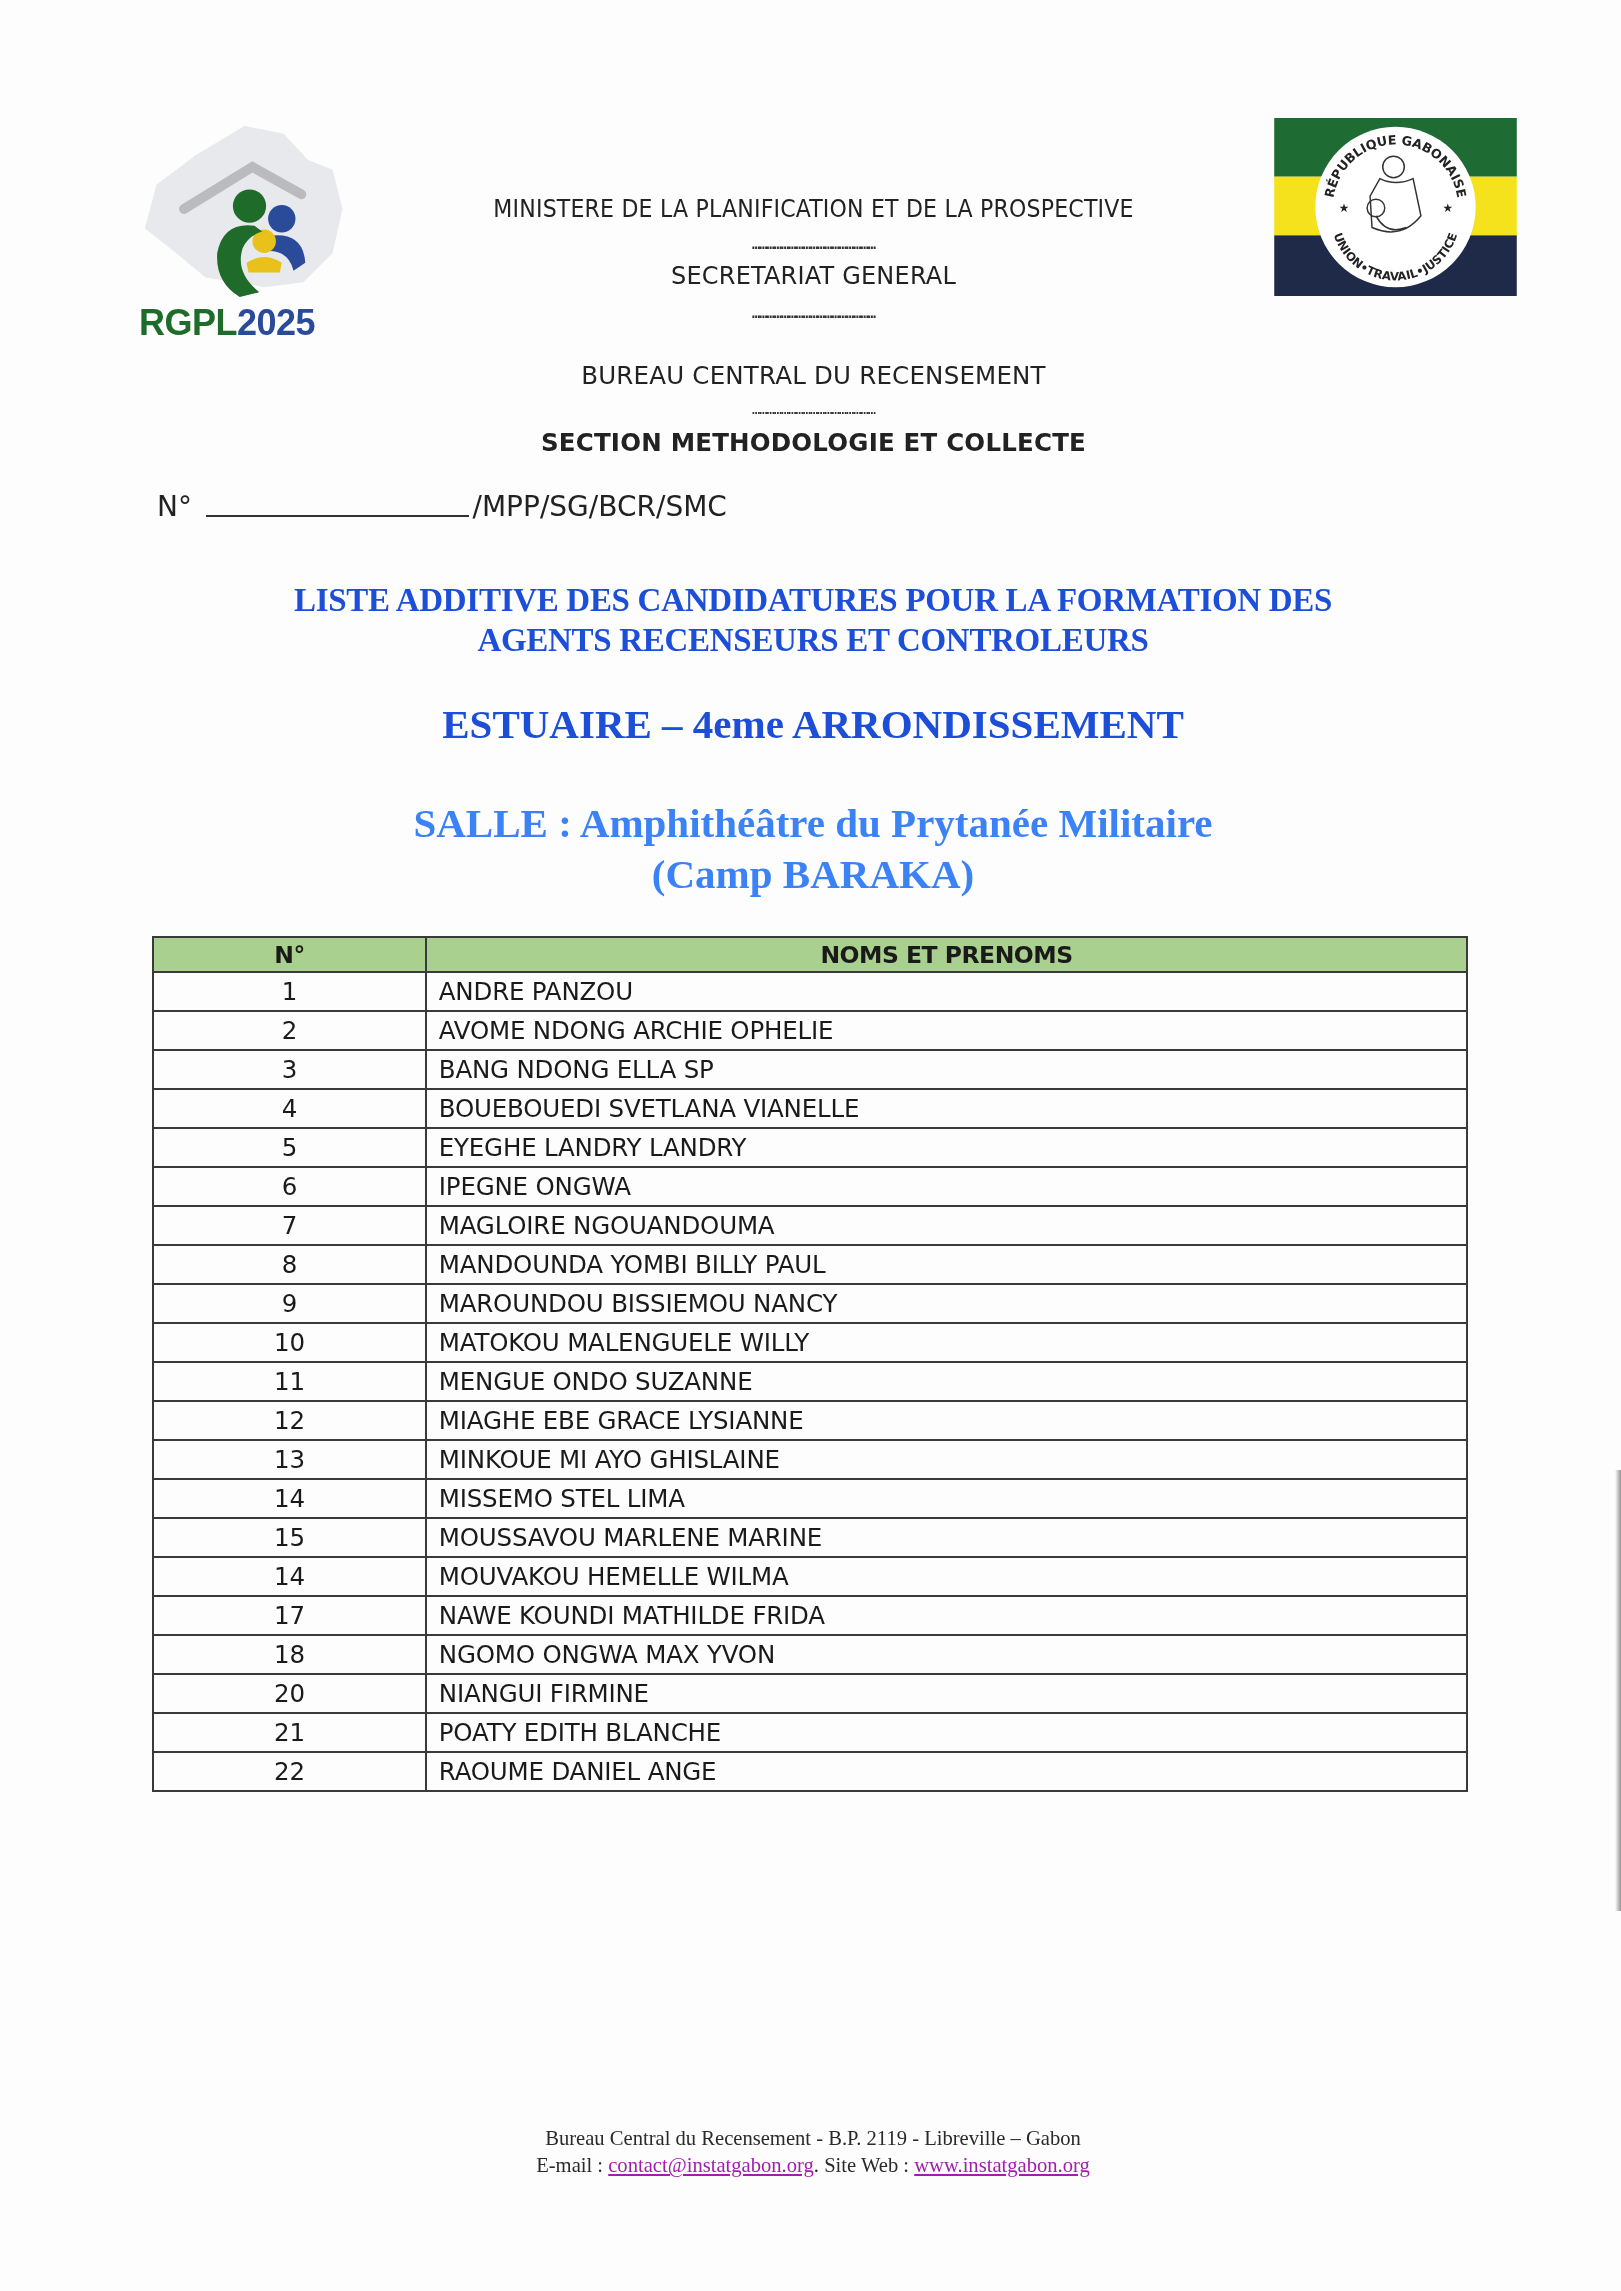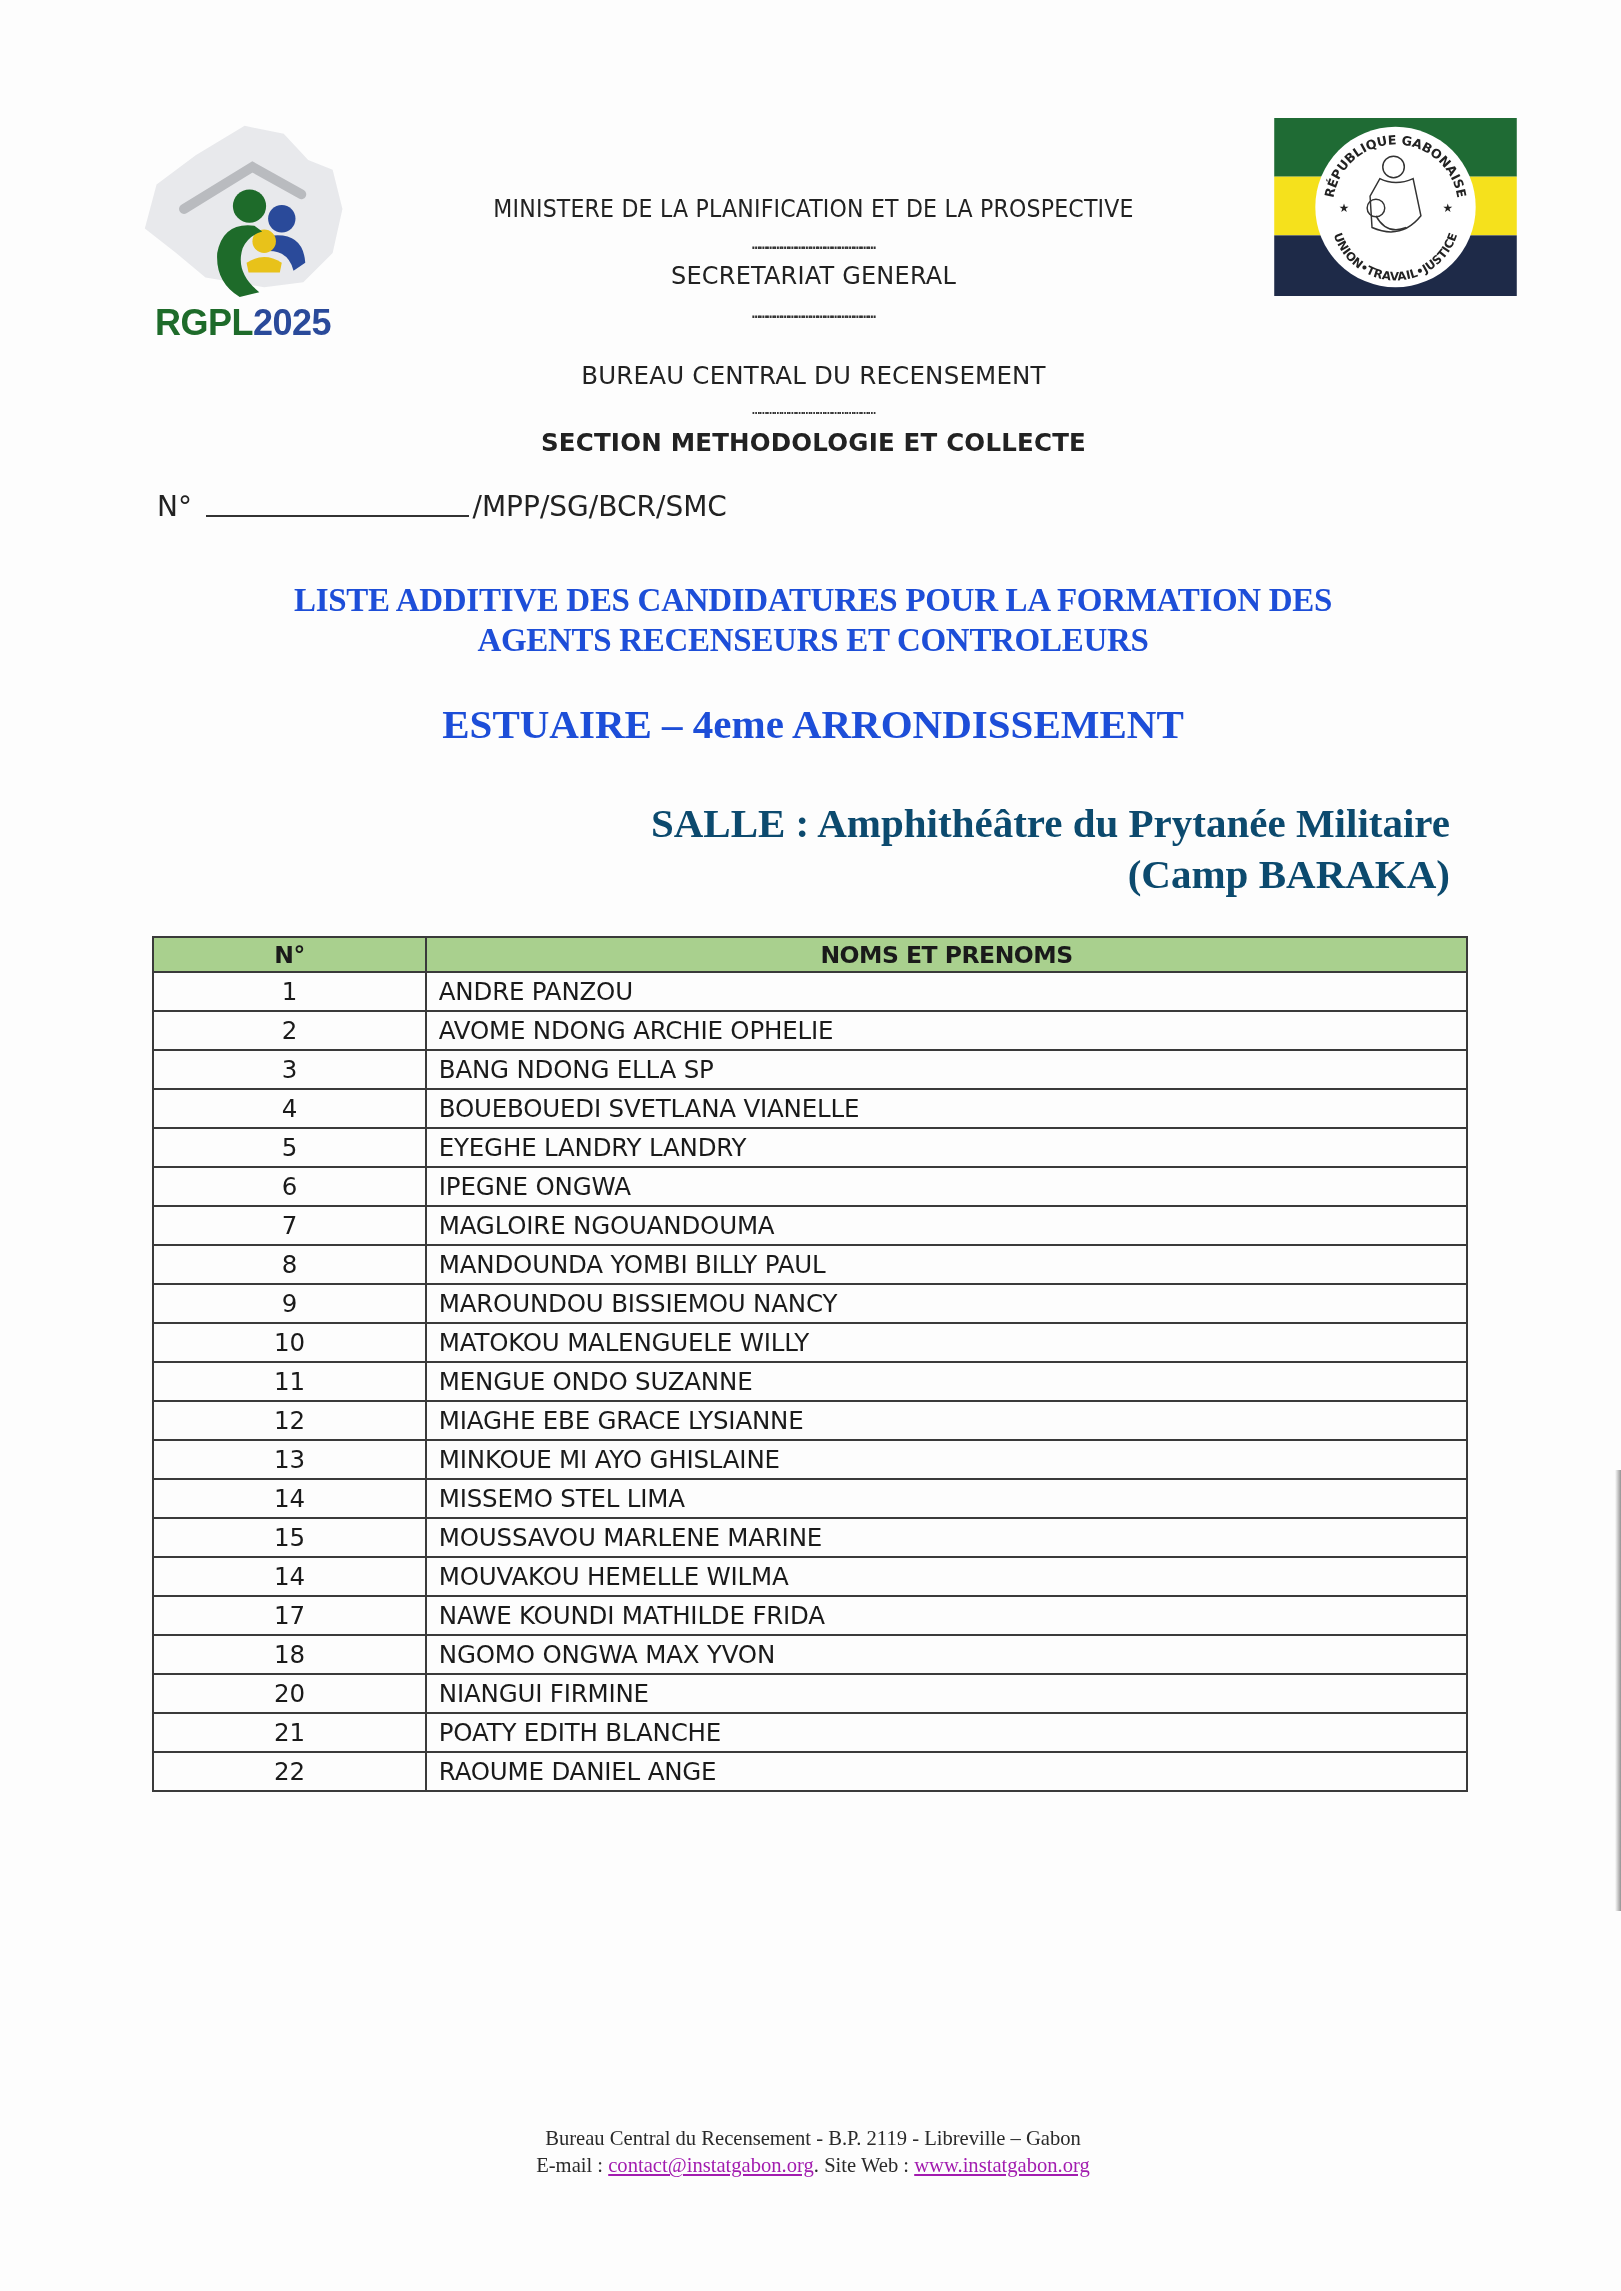--- a/index.html
+++ b/index.html
@@ -5,21 +5,21 @@
     html, body { margin: 0; padding: 0; background: #ffffff; }
     body { width: 1621px; height: 2292px; position: relative; overflow: hidden; color: #1a1a1a; }
     .page { position: absolute; inset: 0; background: #fdfdfd; }
     .scan-edge { position: absolute; right: 0; top: 1470px; width: 5.9px; height: 441px;
       background: linear-gradient(to right, rgba(0,0,0,0), rgba(60,60,60,0.55)); }
 
     
     .rgpl-logo { position: absolute; left: 137px; top: 116px; width: 225px; height: 235px; }
     .rgpl-mark { position: absolute; left: 0; top: 0; width: 225px; height: 186px; }
     .rgpl-text { position: absolute; left: 2px; top: 186px; font-family: "Liberation Sans", sans-serif;
-      font-weight: bold; font-size: 36px; letter-spacing: -0.5px; margin-left: 16px; }
+      font-weight: bold; font-size: 36px; letter-spacing: -0.5px; }
     .rgpl-text .g { color: #1e6b2a; }
     .rgpl-text .b { color: #2a4a9a; }
 
     .gabon-emblem { position: absolute; left: 1274px; top: 118px; width: 243px; height: 178px; }
 
     
     .hdr { position: absolute; left: 431px; width: 765px; text-align: center;
       font-family: "DejaVu Sans", sans-serif; color: #222; letter-spacing: 0.2px; margin-top: 40px; }
     .hdr-min { top: 154px; font-size: 24.5px; font-stretch: condensed; }
     .hdr-dots { font-family: "DejaVu Sans Mono", monospace; font-size: 13.7px; letter-spacing: -1px;
@@ -35,21 +35,21 @@
     .ref { position: absolute; left: 157px; top: 490px; font-family: "DejaVu Sans", sans-serif;
       font-size: 28px; color: #222; display: flex; align-items: flex-end; }
     .ref-blank { display: inline-block; width: 263px; border-bottom: 2px solid #333;
       margin: 0 3.9px 5.9px 13.7px; height: 1px; }
 
     
     .title { position: absolute; left: 176px; width: 1274px; text-align: center;
       font-family: "Liberation Serif", serif; font-weight: bold; color: #1d4ed8; }
     .t1 { top: 580px; font-size: 33px; line-height: 40px; letter-spacing: -0.3px; }
     .t2 { top: 700px; font-size: 41px; }
-    .t3 { top: 798px; font-size: 41px; line-height: 51px; color: #0c4a6e; text-align: right; }
+    .t3 { top: 798px; font-size: 41px; line-height: 51px; color: #3b82f6; }
 
     
     .tbl { position: absolute; left: 152px; top: 936px; width: 1316px; border-collapse: collapse;
       font-family: "DejaVu Sans", sans-serif; font-size: 24.5px; color: #1a1a1a; }
     .tbl th, .tbl td { border: 2px solid #3a3a3a; height: 37px; padding: 0; }
     .tbl th { background: #a9d08e; height: 33px; font-weight: bold; font-size: 23.5px;
       letter-spacing: -0.5px; }
     .tbl td.num { width: 271px; text-align: center; }
     .tbl td.name { text-align: left; padding-left: 11.8px; letter-spacing: -0.2px; }
 

